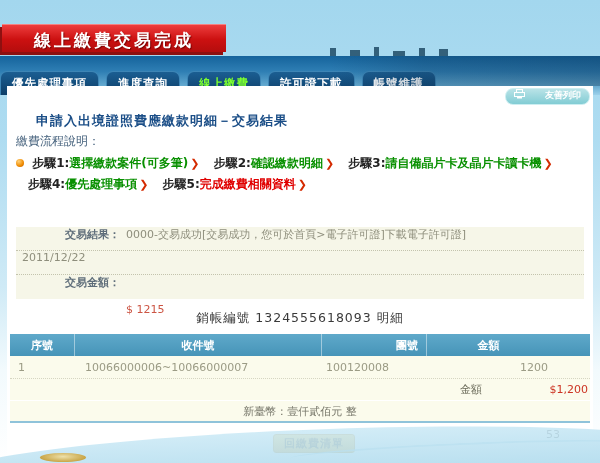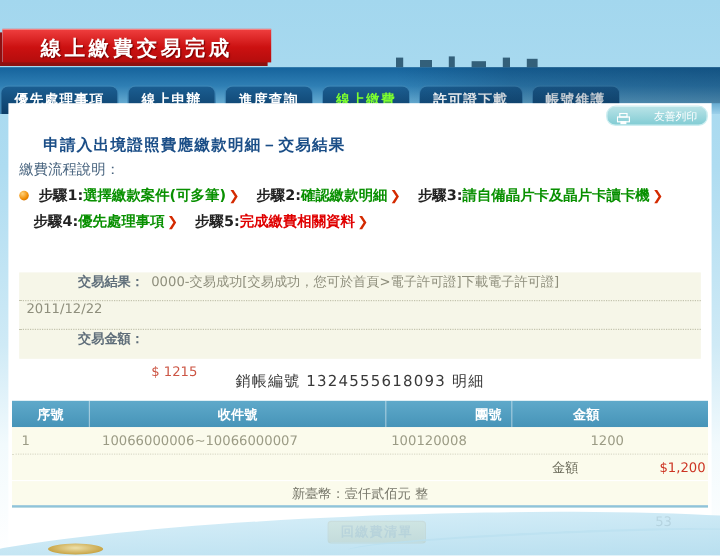--- a/index.html
+++ b/index.html
@@ -30,21 +30,21 @@
     color:#fff; font-size:11.5px; font-weight:bold; letter-spacing:1px;
     display:flex; align-items:center; cursor:pointer; }
   .tab.active { color:#7dff2e; }
 
   
   .panel { position:absolute; left:7px; right:7px; top:86px; bottom:0; background:#fff; }
 
   .print-btn { position:absolute; top:88px; right:10px; height:17px; padding:0 8px;
     background:linear-gradient(180deg,#b9e3e7,#82ccd4);
     border:1px solid #cdeef1; border-radius:8px; color:#fff; font-size:9px;
-    display:flex; align-items:flex-end; gap:20px; cursor:pointer; }
+    display:flex; align-items:flex-start; gap:20px; cursor:pointer;font-weight:bold; }
 
   .page-title { position:absolute; left:36px; top:112px; font-size:13px; font-weight:bold;
     color:#1b4e87; letter-spacing:1px; }
   .sec-label { position:absolute; font-size:12px; color:#47637e; }
   .process-heading { left:16px; top:133px; }
   .resp-heading { left:16px; top:206px; }
 
   .steps { position:absolute; left:16px; top:153px; width:568px;
     font-size:12px; font-weight:bold; line-height:20px; color:#222; }
   .steps .line2 { padding-left:12px; }
@@ -71,21 +71,21 @@
   .tbl-header > div:last-child { border-right:none; }
   .col-seq { width:65px; justify-content:center; }
   .col-recv { flex:1; justify-content:center; }
   .col-group { width:105px; justify-content:flex-end; padding-right:8px; }
   .col-amt { width:163px; justify-content:center; padding-right:40px; }
   .tbl-row { display:flex; height:23px; align-items:center;
     background:#fbfbec; font-size:11px; color:#9b9b85; border-bottom:1px dotted #d6d6c2; }
   .tbl-row .c-seq { width:65px; padding-left:8px; }
   .tbl-row .c-recv { flex:1; padding-left:10px; }
   .tbl-row .c-group { width:105px; padding-left:4px; }
-  .tbl-row .c-amt { width:163px; text-align:right; padding-right:70px; }
+  .tbl-row .c-amt { width:163px; text-align:right; padding-right:42px; }
   .total-row { display:flex; height:22px; align-items:center;
     background:#fbfbec; font-size:11px; border-bottom:1px solid #fff; }
   .total-row .spacer { flex:1; }
   .total-label { color:#6b6b5a; }
   .total-value { width:108px; text-align:right; padding-right:2px; color:#cc3322; }
   .words-row { height:22px; display:flex; align-items:center; justify-content:center;
     background:#fbfbec; font-size:11px; color:#77776a; border-bottom:2px solid #8fc3da; }
 
   .back-btn { position:absolute; left:273px; top:434px; width:82px; height:19px;
     background:linear-gradient(180deg,#fcc63f,#ef9d13); border:1px solid #c97f06;
@@ -113,21 +113,20 @@
   <div class="navbar">
     <div class="silhouettes">
       <i style="width:6px;height:8px"></i>
       <i style="width:10px;height:6px"></i>
       <i style="width:5px;height:9px"></i>
       <i style="width:12px;height:5px"></i>
       <i style="width:6px;height:8px"></i>
       <i style="width:9px;height:7px"></i>
     </div>
     <div class="tab">優先處理事項</div>
-    <div class="tab">線上申辦</div>
     <div class="tab">進度查詢</div>
     <div class="tab active">線上繳費</div>
     <div class="tab">許可證下載</div>
     <div class="tab">帳號維護</div>
     <div class="nav-photo"></div>
   </div>
 
   <div class="panel"></div>
 
   <div class="print-btn">

